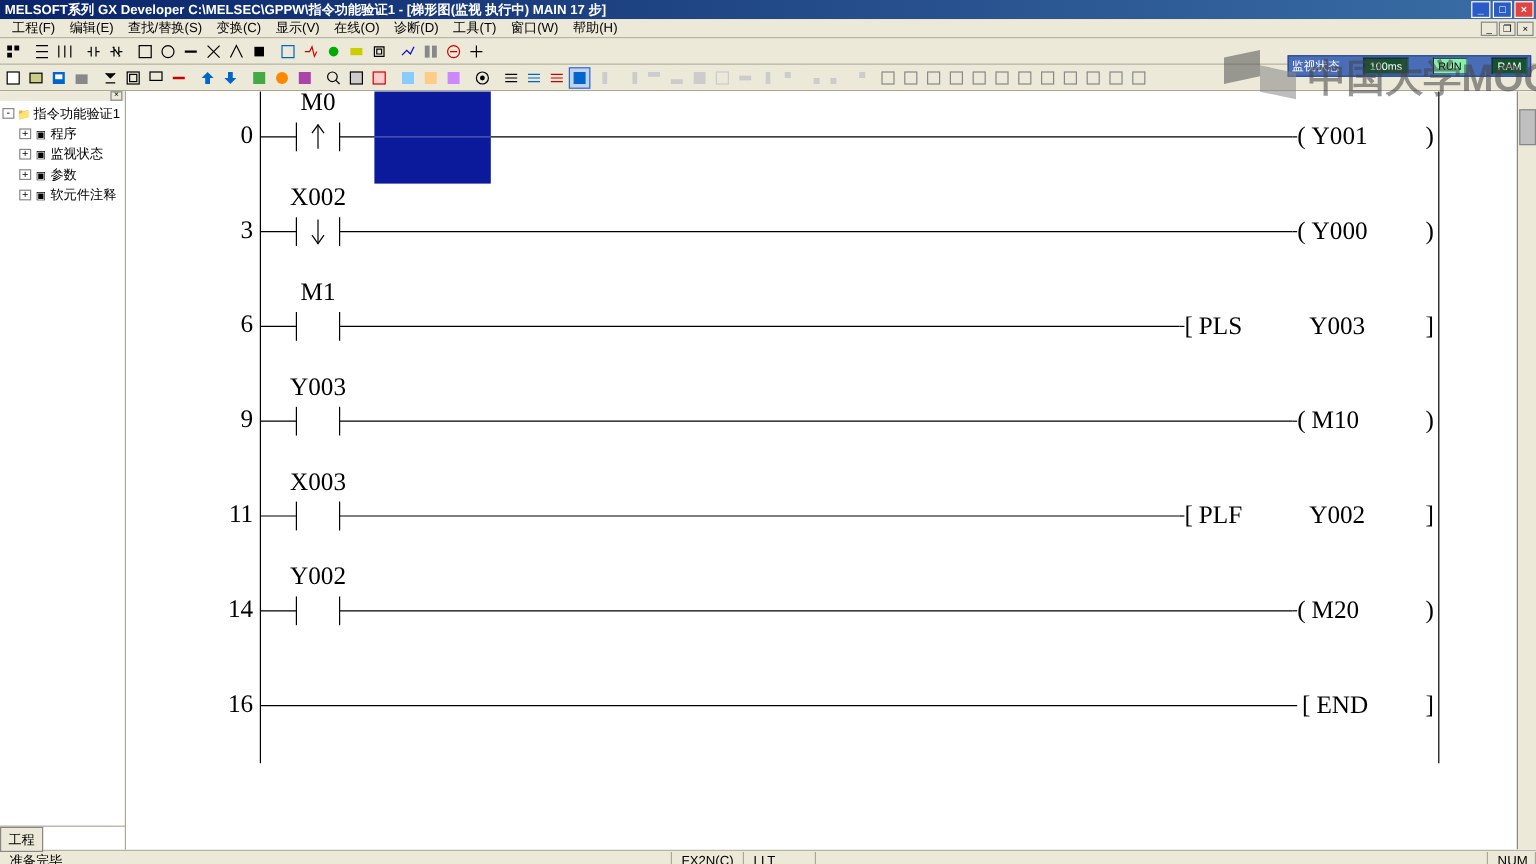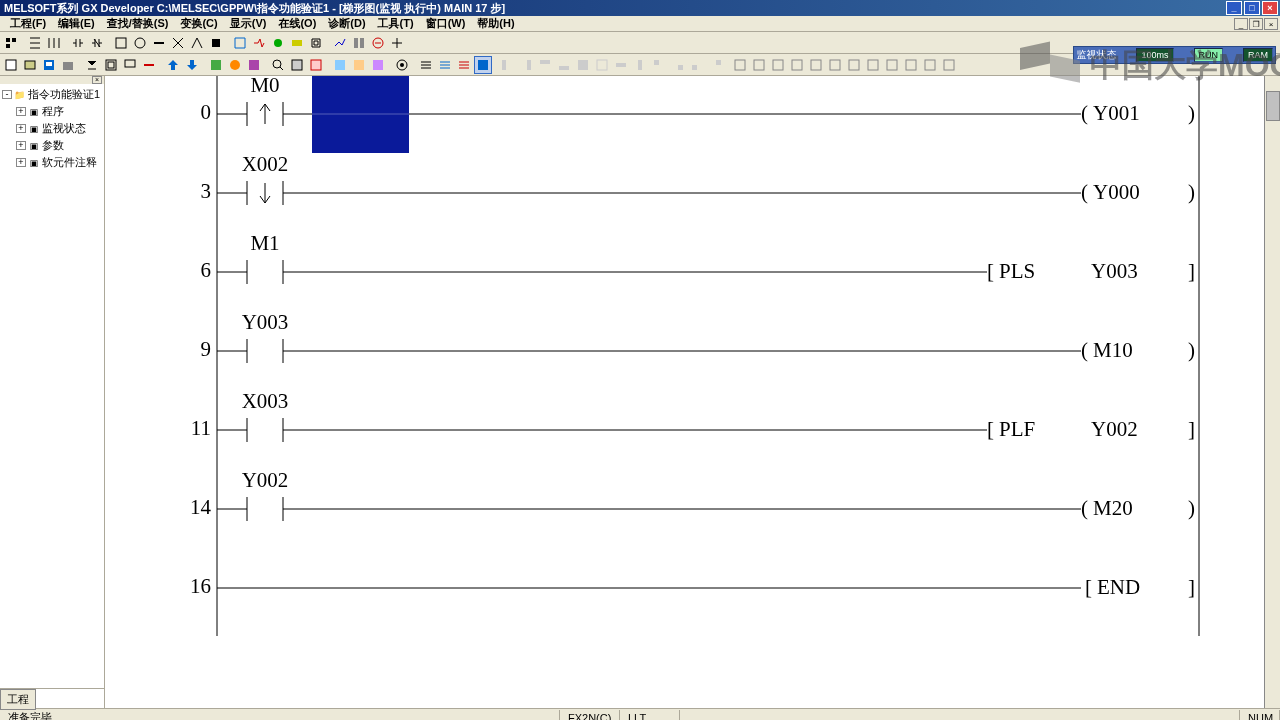--- a/index.html
+++ b/index.html
@@ -6,21 +6,21 @@
 body { font-family: "SimSun", Arial, sans-serif; font-size: 11px; background: #ece9d8; overflow: hidden; width: 1280px; height: 720px; position: relative; }
 .titlebar { height: 16px; background: linear-gradient(to right, #0a246a, #3a6ea5); color: white; display: flex; align-items: center; padding-left: 4px; font-size: 11px; font-weight: bold; }
 .titlebar-text { flex: 1; white-space: nowrap; overflow: hidden; }
 .titlebar-btns { display: flex; gap: 2px; margin-right: 2px; }
 .titlebar-btn { width: 16px; height: 14px; border: 1px solid #fff; display: flex; align-items: center; justify-content: center; font-size: 9px; cursor: pointer; }
 .tb-min { background: #2b5bc5; }
 .tb-max { background: #2b5bc5; }
 .tb-close { background: #e04343; }
 .mdi-btns { position: absolute; right: 2px; top: 18px; display: flex; gap: 1px; }
 .mdi-btn { width: 14px; height: 12px; background: #ece9d8; border: 1px solid #888; font-size: 8px; display: flex; align-items: center; justify-content: center; cursor: pointer; }
-.menubar { height: 16px; background: #ece9d8; display: flex; align-items: center; padding-left: 4px; font-size: 11px; border-bottom: 1px solid #aca899; font-weight: bold; }
+.menubar { height: 16px; background: #ece9d8; display: flex; align-items: center; padding-left: 4px; font-size: 11px; border-bottom: 1px solid #aca899; }
 .menu-item { padding: 1px 6px; cursor: pointer; }
 .toolbar { height: 22px; background: #ece9d8; border-bottom: 1px solid #aca899; display: flex; align-items: center; padding-left: 2px; gap: 1px; }
 .tbtn { width: 18px; height: 18px; border: 1px solid #ece9d8; display: flex; align-items: center; justify-content: center; font-size: 9px; cursor: pointer; background: #ece9d8; position: relative; }
 .tbtn.sep { width: 4px; border: none; }
 .tbtn.active { border: 1px solid #316ac5; background: #c1d2ee; }
 .tbtn svg { width: 14px; height: 14px; }
 .main { display: flex; height: 632px; }
 .sidebar { width: 105px; background: #fff; border-right: 1px solid #aca899; display: flex; flex-direction: column; }
 .sidebar-header { height: 8px; background: #ece9d8; position: relative; }
 .sidebar-close { position: absolute; right: 2px; top: 0; width: 10px; height: 8px; border: 1px solid #888; font-size: 7px; text-align: center; line-height: 6px; cursor: pointer; }

